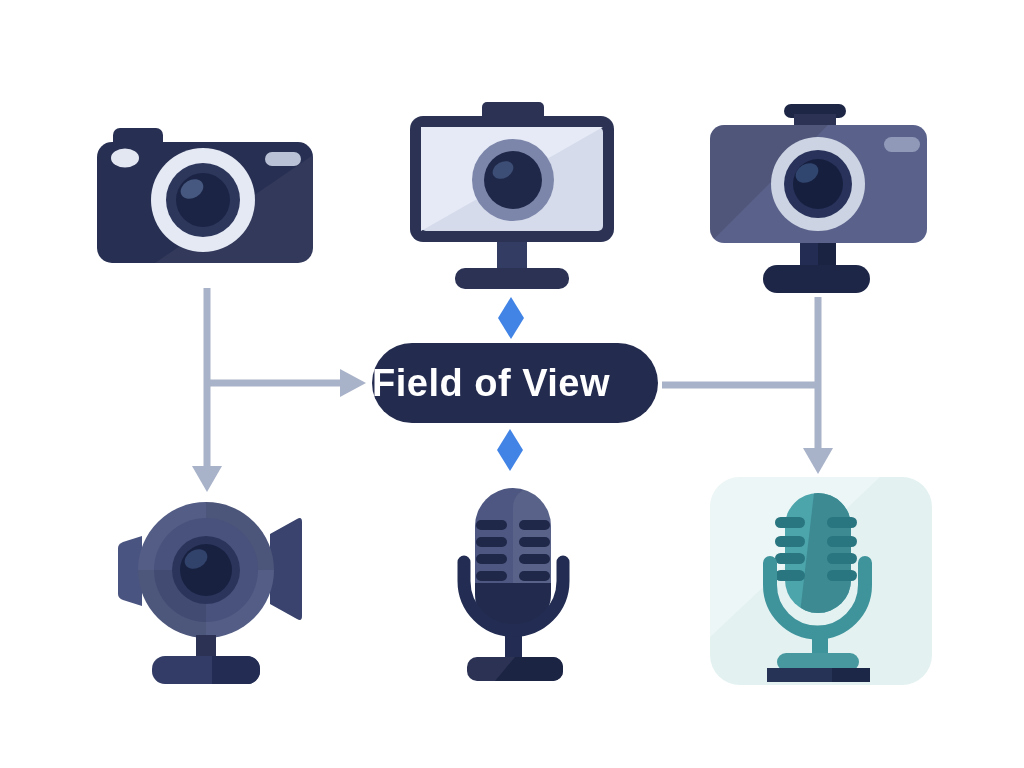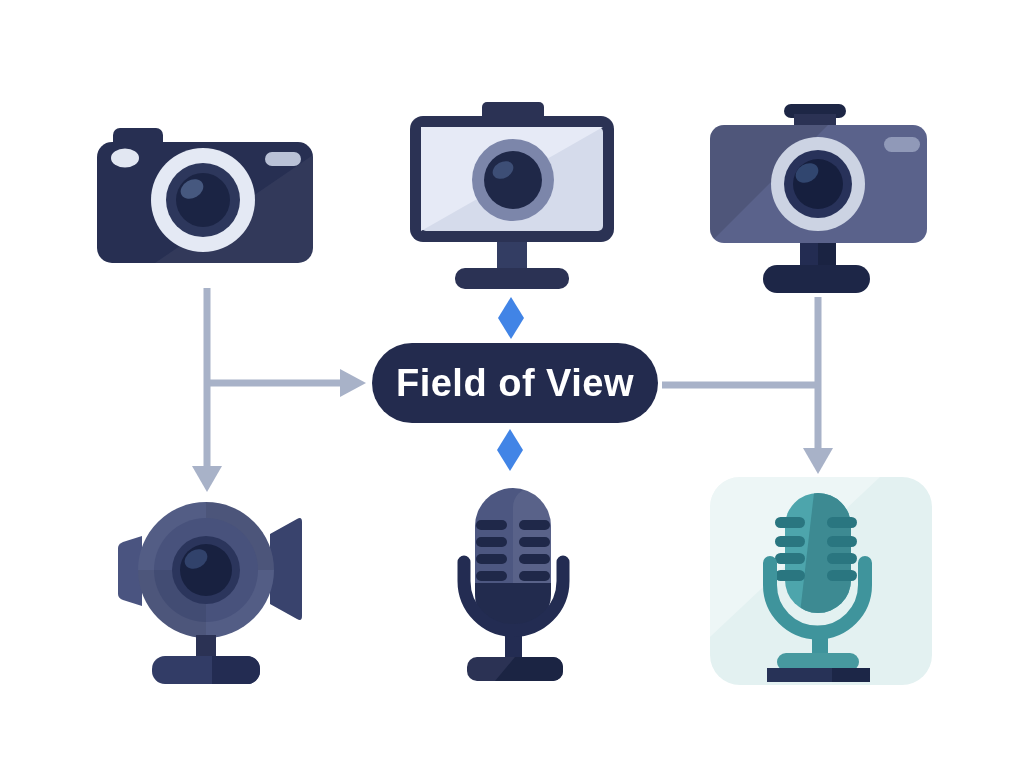--- a/index.html
+++ b/index.html
@@ -13,21 +13,21 @@
   .canvas{position:absolute;left:0;top:0;width:1024px;height:768px;background:#ffffff;}
   .node{position:absolute;}
   .node svg{display:block;}
   .overlay{position:absolute;left:0;top:0;width:1024px;height:768px;pointer-events:none;}
   .pill{
     position:absolute;
     left:372px;top:343px;width:286px;height:80px;
     border-radius:40px;
     background:#232b4e;
     color:#ffffff;
-    display:flex;align-items:center;justify-content:center;
+    display:flex;align-items:center;
     font-weight:700;font-size:38px;letter-spacing:0.5px;
   }
 </style>
 </head>
 <body>
 
 <div class="canvas">
 
   <svg class="overlay" width="1024" height="768" viewBox="0 0 1024 768">
     <g stroke="#a8b2c8" stroke-width="7" fill="none">

